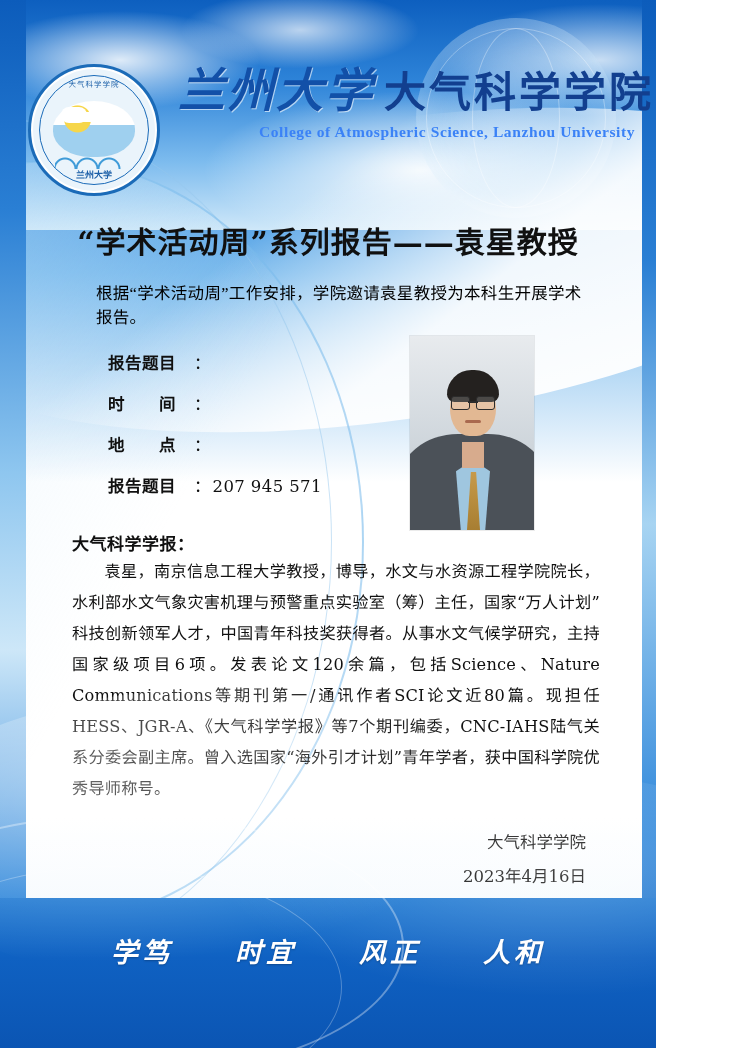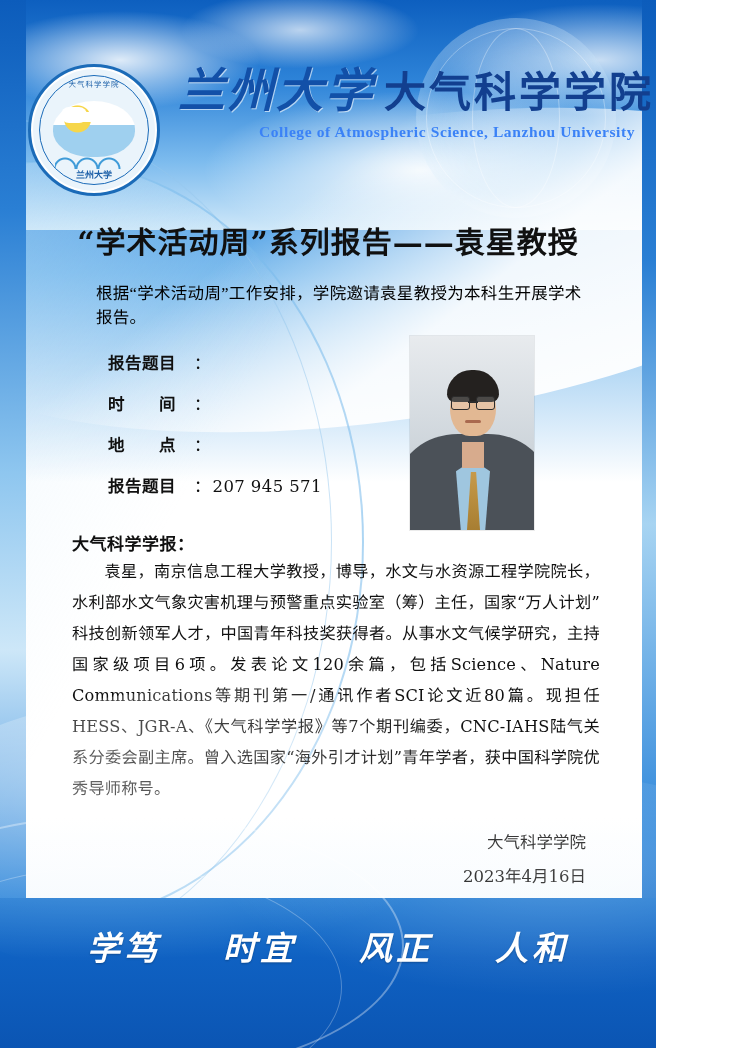--- a/index.html
+++ b/index.html
@@ -374,21 +374,21 @@
 
   
   .slogan {
     position: absolute;
     left: 0; right: 0; bottom: 78px;
     display: flex;
     justify-content: center;
     gap: 62px;
     color: #ffffff;
     font-family: "DejaVu Serif", serif;
-    font-size: 33px;
+    font-size: 27px;
     font-weight: bold;
     font-style: italic;
     letter-spacing: 4px;
     text-shadow: 0 1px 2px rgba(0,0,0,0.25);
   }
 </style>
 </head>
 <body>
 
 <div class="poster">

